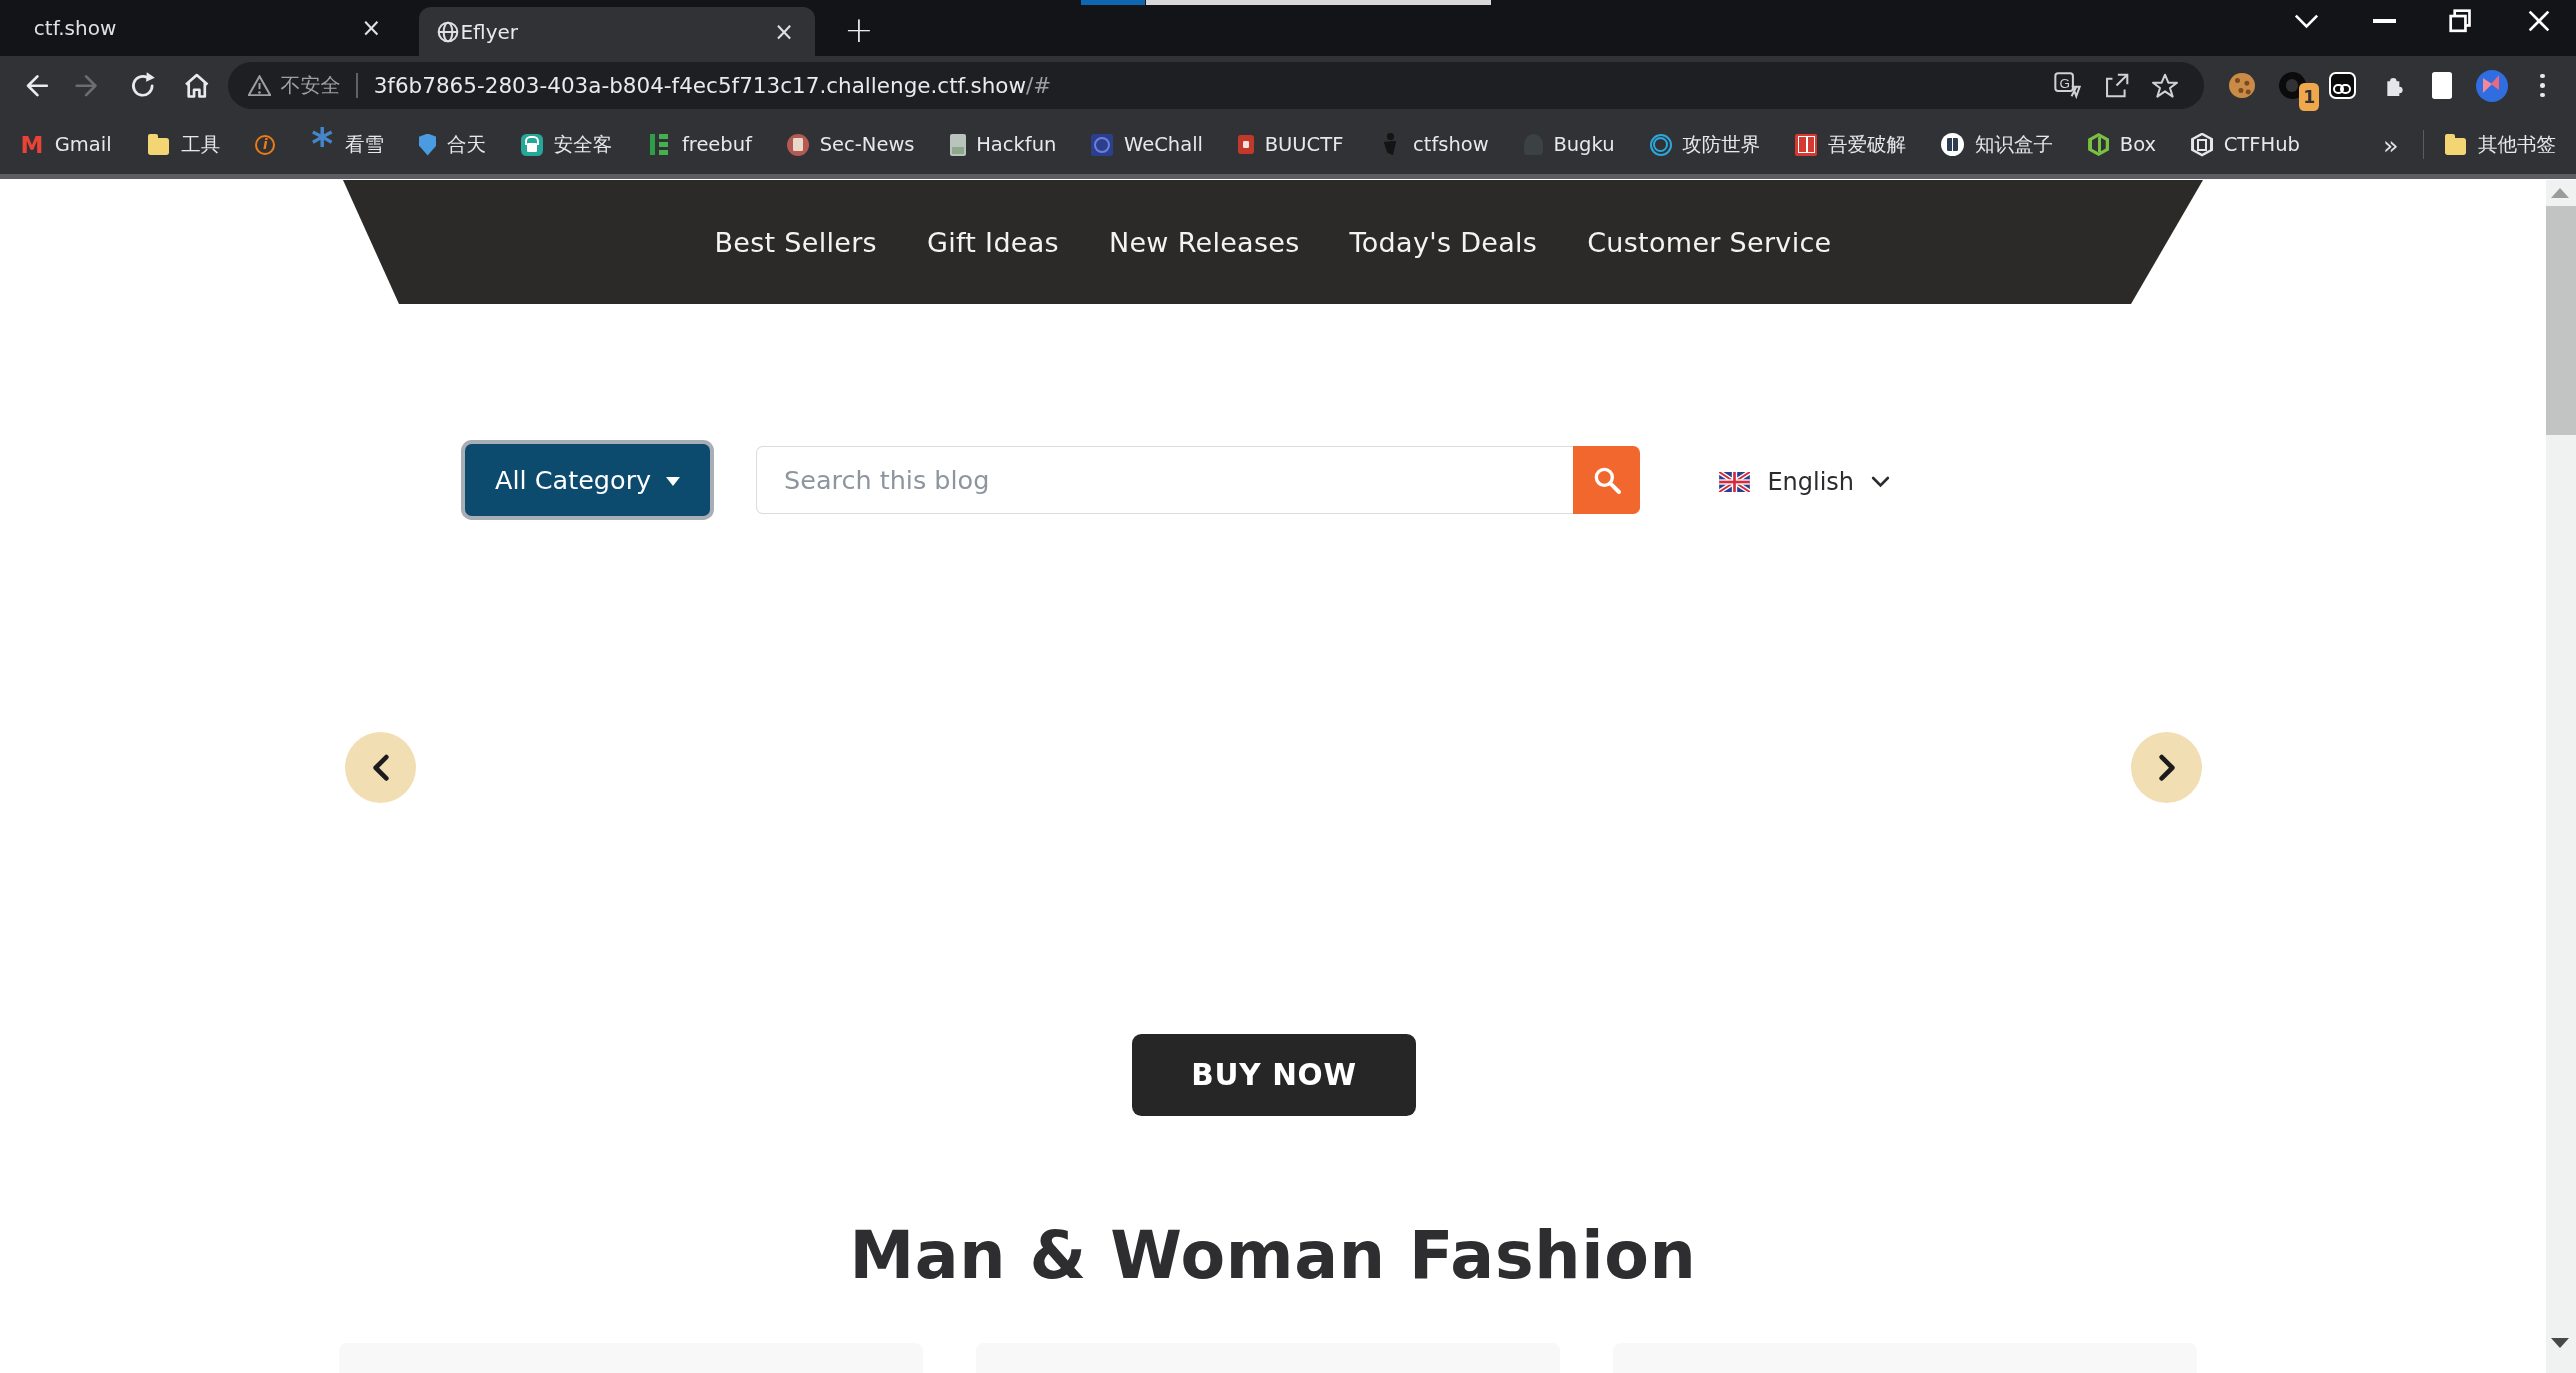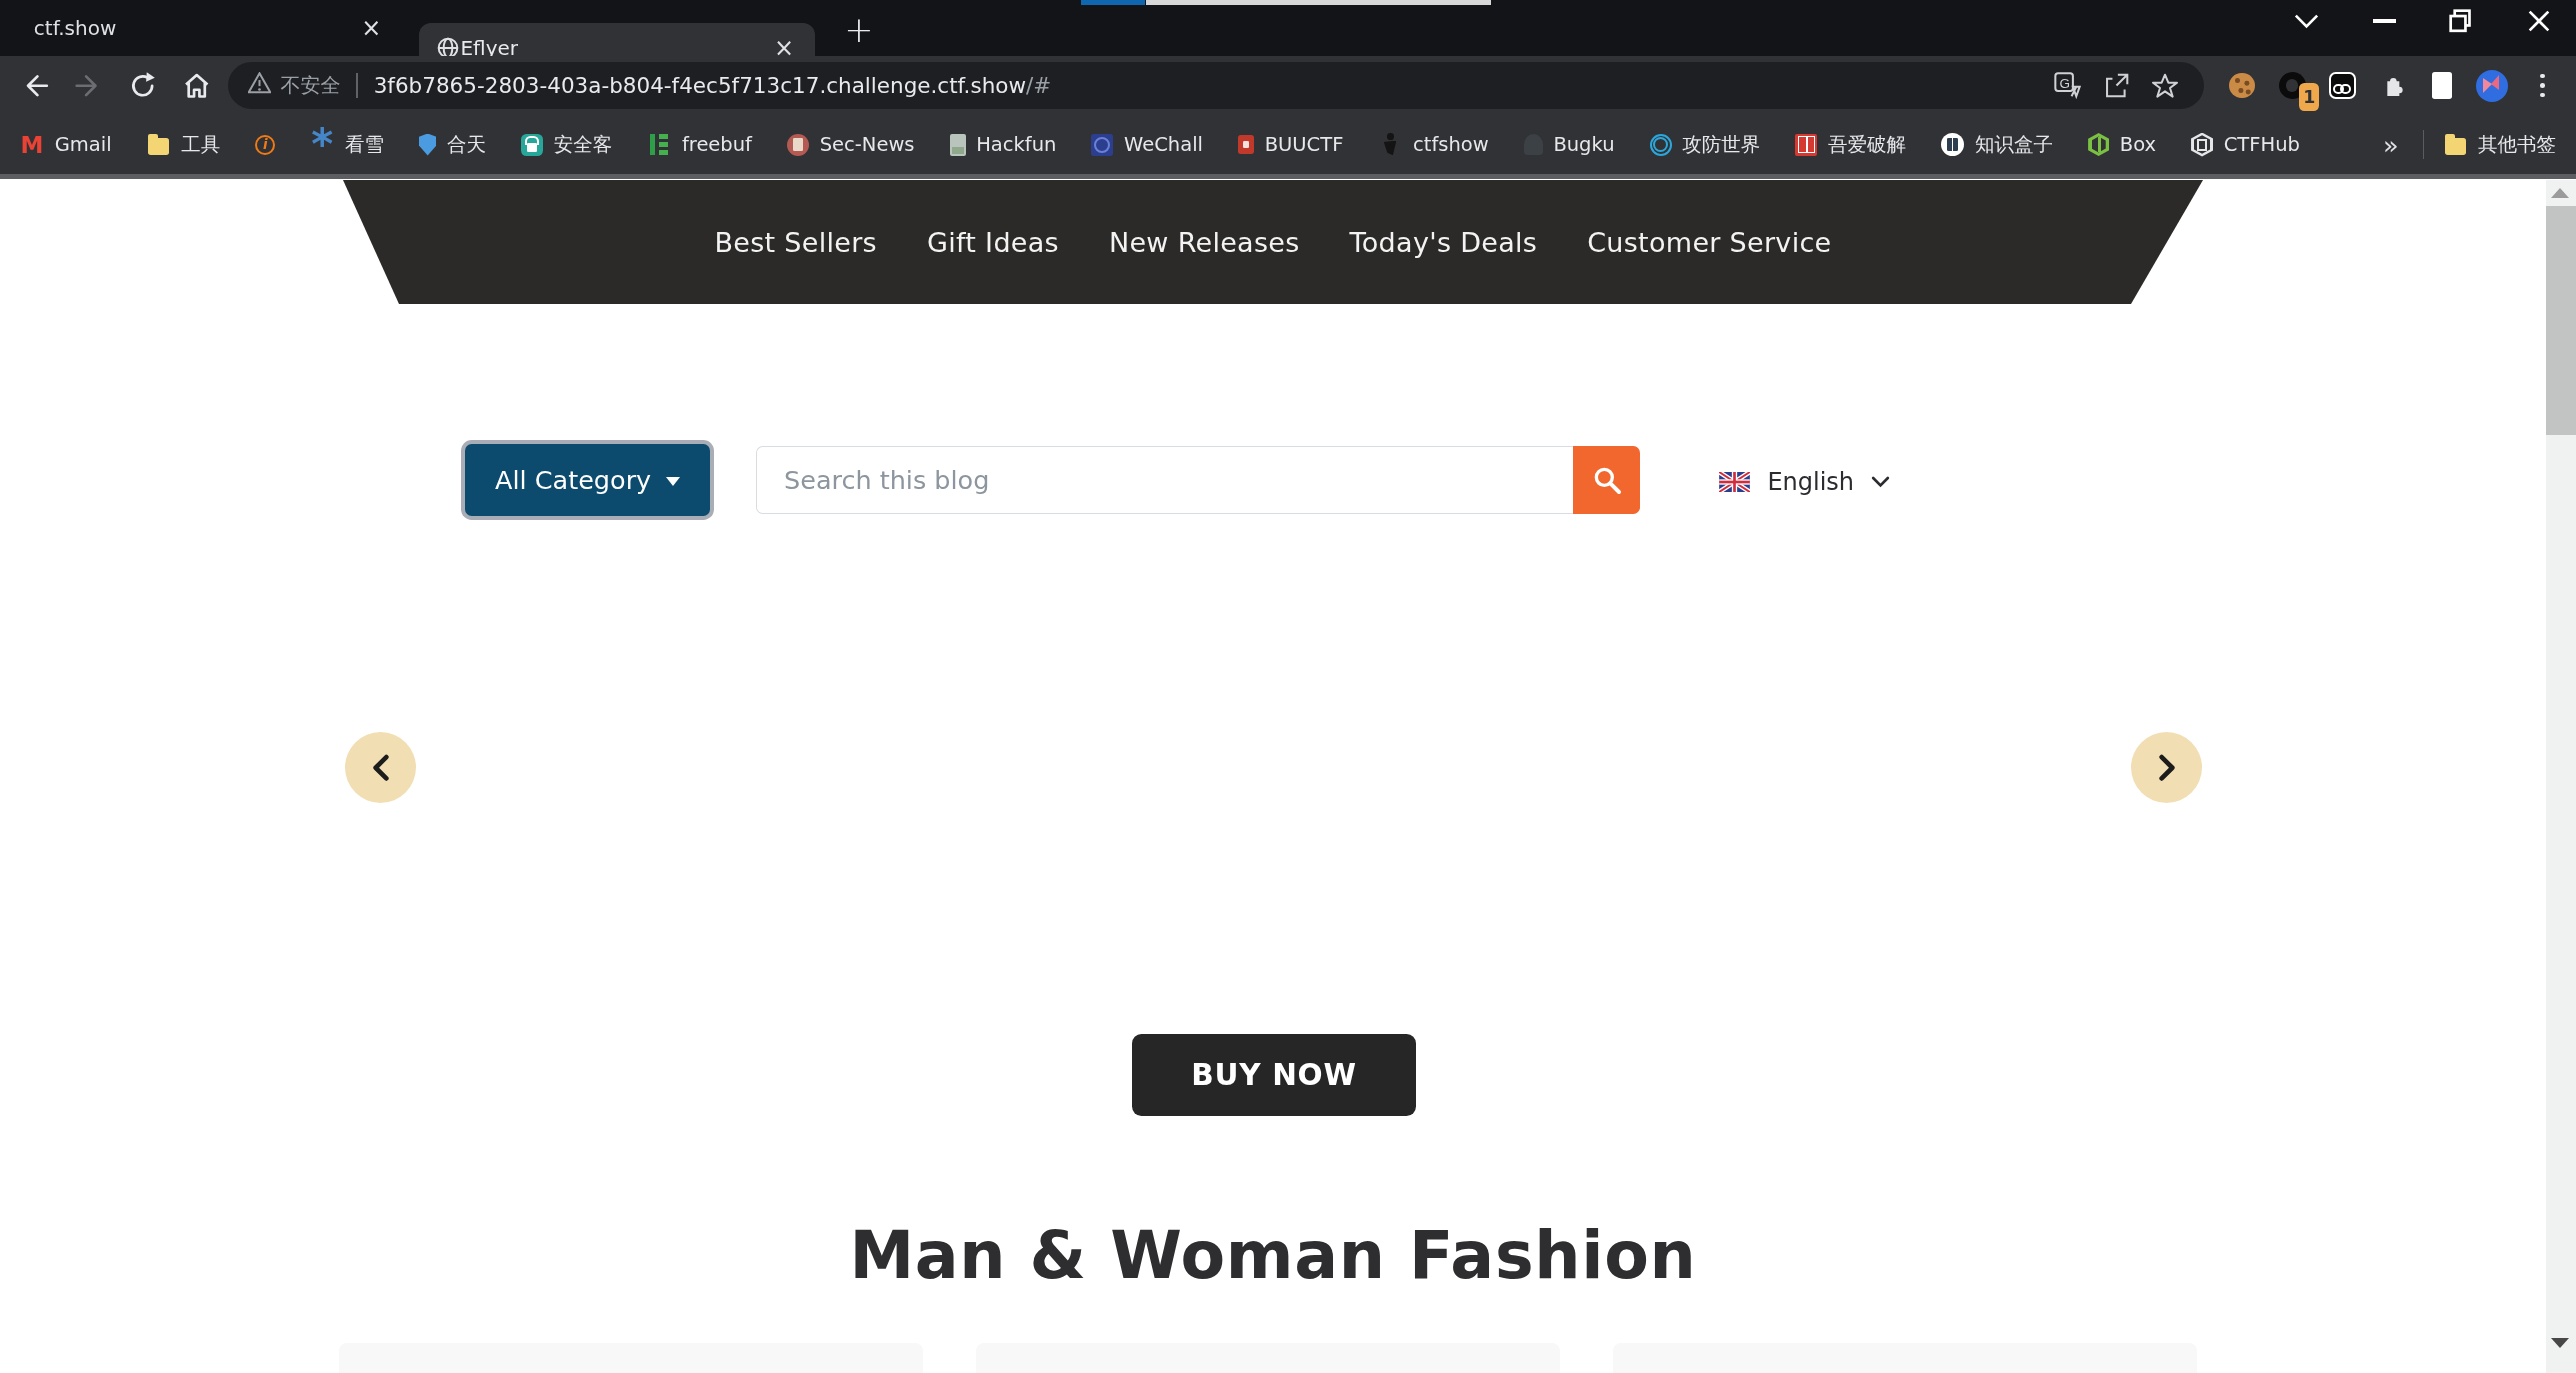--- a/index.html
+++ b/index.html
@@ -7,34 +7,34 @@
               font-family:"DejaVu Sans","Liberation Sans",sans-serif; }
 
   
   #chrome { position:absolute; left:0; top:0; width:2576px; height:180px; }
   #tabstrip { position:absolute; left:0; top:0; width:100%; height:56px; background:#131417; }
   #progress-blue { position:absolute; left:1081px; top:0; width:64px; height:4.7px; background:#0f67b1; }
   #progress-gray { position:absolute; left:1146px; top:0; width:345px; height:4.7px; background:#d8d8d8; }
   .tab { display:flex; align-items:center; color:#dfe1e5; font-size:20px; }
   #tab-inactive { position:absolute; left:14.8px; top:0; width:389px; height:56px; padding:0 19px; }
   #tab-active { position:absolute; left:419px; top:6.7px; width:396px; height:50px; background:#313236;
-                border-radius:12px 12px 0 0; padding:0 17.4px; color:#e8eaed;margin-top:16px; }
+                border-radius:12px 12px 0 0; padding:0 17.4px; color:#e8eaed; }
   .tab-title { flex:1; white-space:nowrap; overflow:hidden; }
   .tab-close { width:27px; height:27px; display:flex; align-items:center; justify-content:center;
                font-size:24px; color:#dfe1e5; flex:none; }
   #newtab-btn { position:absolute; left:840px; top:10.7px; width:38px; height:38px; color:#e8eaed;
                 font-size:35px; display:flex; align-items:center; justify-content:center; font-weight:300; }
   .wctl { position:absolute; top:0; width:58px; height:42px; display:flex; align-items:center; justify-content:center; }
 
   #toolbar { position:absolute; left:0; top:56px; width:100%; height:59px; background:#313236;
              display:flex; align-items:center; }
   .tb-ic { width:38px; height:38px; display:flex; align-items:center; justify-content:center; flex:none; }
   #omnibox { flex:1; height:47px; margin:0 19px 0 12px; background:#1e1f22; border-radius:23.5px;
              display:flex; align-items:center; padding:0 20px; min-width:0; }
-  #security-chip { display:flex; align-items:flex-start; gap:9.4px; color:#9aa0a6; font-size:20px; flex:none; }
+  #security-chip { display:flex; align-items:center; gap:9.4px; color:#9aa0a6; font-size:20px; flex:none; }
   .omni-sep { width:1.3px; height:25.5px; background:#5f6368; margin:0 16px; flex:none; }
   #url-text { color:#e8eaed; font-size:21.5px; white-space:nowrap; overflow:hidden; flex:1; }
   #url-text .dim { color:#9aa0a6; }
   .omni-right { display:flex; align-items:center; gap:10.7px; flex:none; }
   .ext-group { display:flex; align-items:center; gap:12px; padding-right:14.8px; flex:none; }
 
   #bookmarksbar { position:absolute; left:0; top:115px; width:100%; height:59px; background:#313236;
                   display:flex; align-items:center; padding:0 20px; }
   #bm-list { display:flex; align-items:center; gap:35px; flex:1; min-width:0; }
   .bm-item { display:flex; align-items:center; gap:10.7px; flex:none; }

